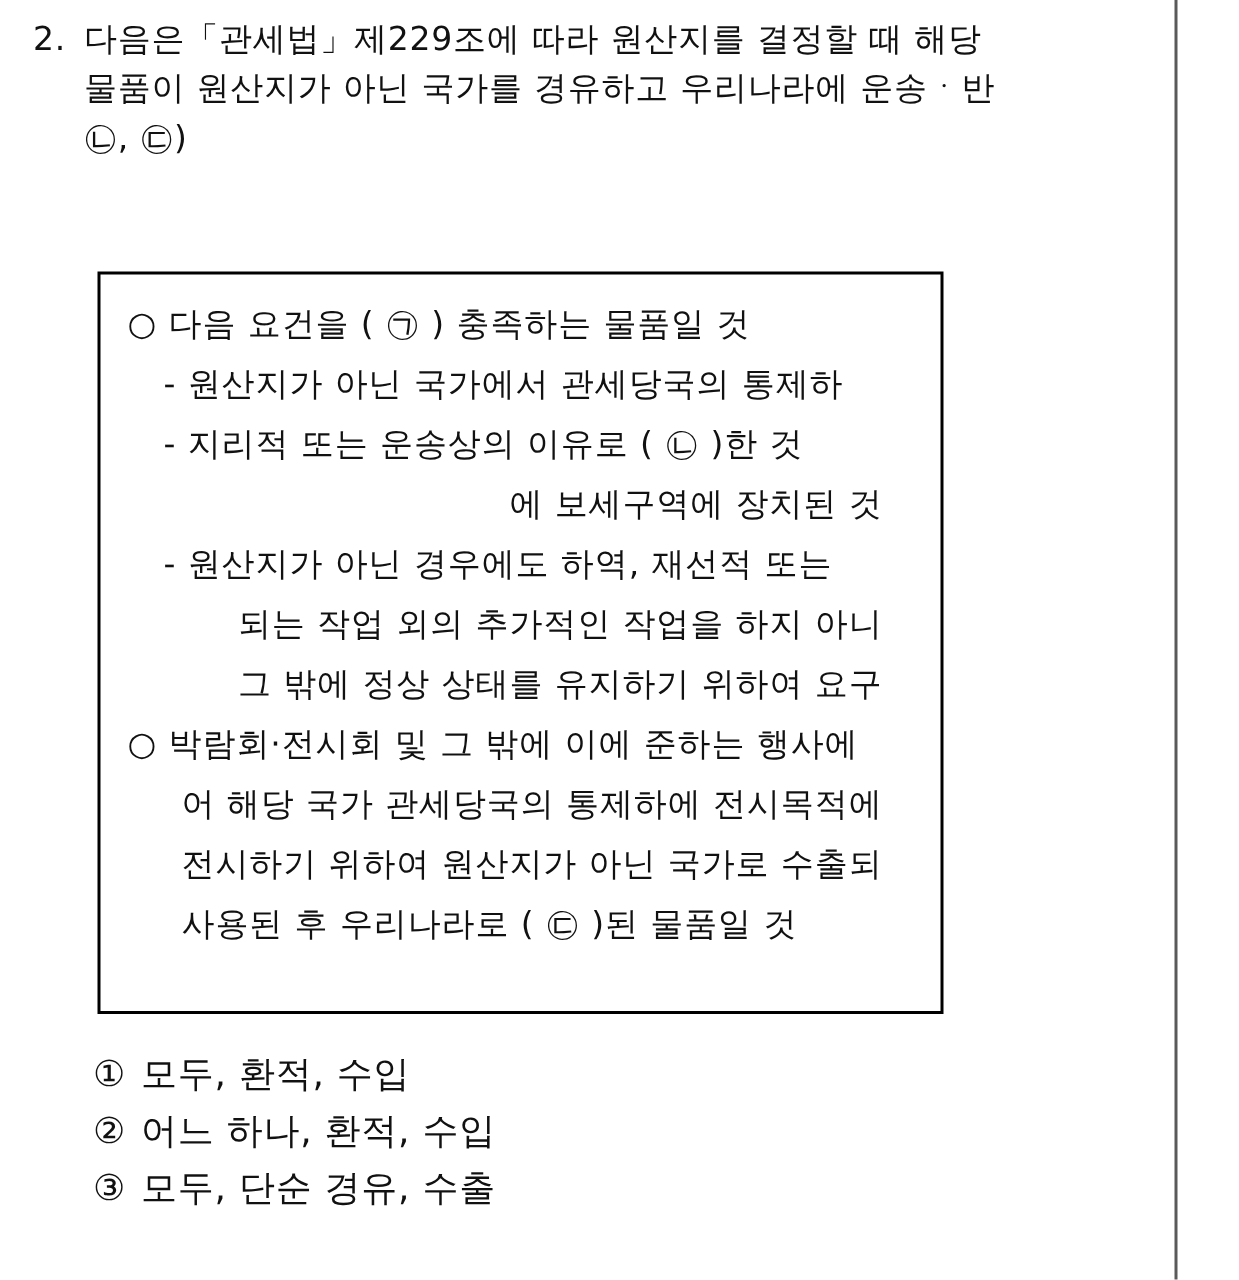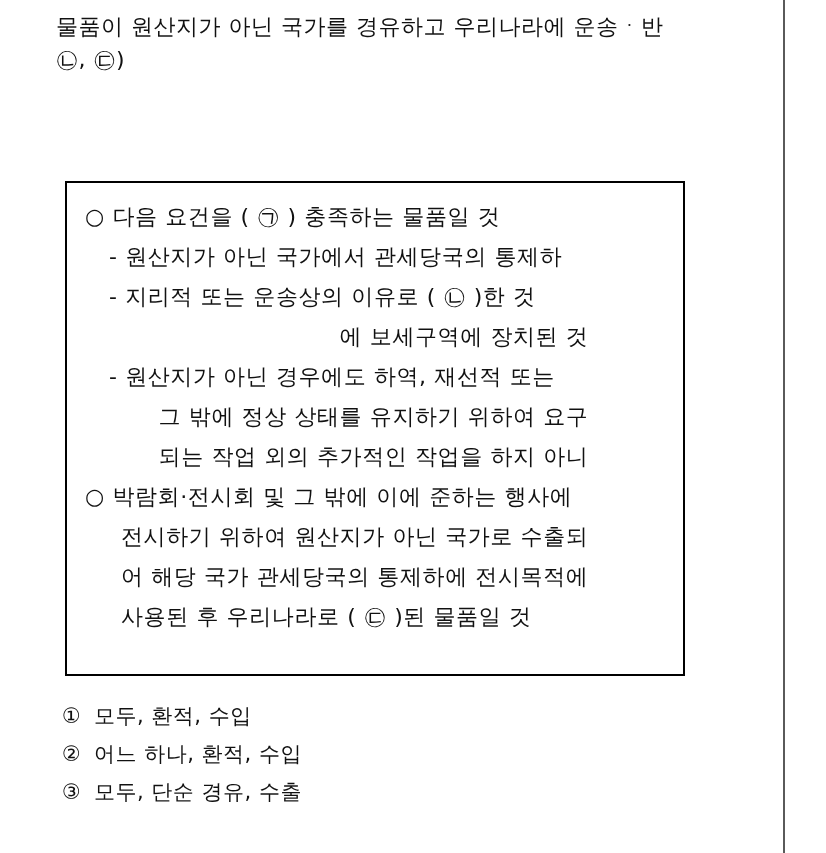--- a/index.html
+++ b/index.html
@@ -3,54 +3,55 @@
 <meta charset="utf-8">
 <style>
   html, body { margin:0; padding:0; background:#ffffff; }
   body { width:826px; height:853px; position:relative; overflow:hidden;
          font-family:"DejaVu Sans", "Liberation Sans", sans-serif; color:#111; }
   .page-rule { position:absolute; left:783px; top:0; width:2px; height:853px; background:#5a5a5a; }
   .question { position:absolute; left:22px; top:10px; width:740px; font-size:22px; line-height:33px; letter-spacing:0.5px; }
   .q-line { white-space:nowrap; height:33px; }
   .q-num { display:inline-block; width:34px; }
   .indent { padding-left:34px; }
-  .box { position:absolute; left:65px; top:181px; width:620px; height:495px;
+  .box { position:absolute; left:65px; top:181px; width:564px; height:495px;
          border:2.5px solid #000; box-sizing:border-box; }
   .box-inner { position:absolute; left:18px; top:14px; font-size:22px; line-height:40px; letter-spacing:0.6px; }
   .b-line { white-space:nowrap; height:40px; }
   .b-bullet { padding-left:0; }
   .b-dash { padding-left:24px; }
   .b-cont { padding-left:56px;text-align:right; }
   .b-cont2 { padding-left:36px; }
-  .options { position:absolute; left:62px; top:697px; font-size:21px; line-height:38px; }
+  .options { position:absolute; left:62px; top:697px; font-size:24px; line-height:38px; }
   .opt { white-space:nowrap; height:38px; letter-spacing:0.5px; }
   .opt-num { display:inline-block; width:32px; }
 </style>
 </head>
 <body>
 
 <div class="page-rule"></div>
 
 <div class="question">
+  <div class="q-line"><span class="q-num">2.</span><span>다음은「관세법」제229조에 따라 원산지를 결정할 때 해당</span></div>
   <div class="q-line indent">물품이 원산지가 아닌 국가를 경유하고 우리나라에 운송ㆍ반</div>
   <div class="q-line indent">㉡, ㉢)</div>
 </div>
 
 <div class="box">
   <div class="box-inner">
     <div class="b-line b-bullet">○ 다음 요건을 ( ㉠ ) 충족하는 물품일 것</div>
     <div class="b-line b-dash">- 원산지가 아닌 국가에서 관세당국의 통제하</div>
     <div class="b-line b-dash">- 지리적 또는 운송상의 이유로 ( ㉡ )한 것</div>
     <div class="b-line b-cont">에 보세구역에 장치된 것</div>
     <div class="b-line b-dash">- 원산지가 아닌 경우에도 하역, 재선적 또는</div>
+    <div class="b-line b-cont">되는 작업 외의 추가적인 작업을 하지 아니</div>
     <div class="b-line b-cont">그 밖에 정상 상태를 유지하기 위하여 요구</div>
-    <div class="b-line b-cont">되는 작업 외의 추가적인 작업을 하지 아니</div>
     <div class="b-line b-bullet">○ 박람회·전시회 및 그 밖에 이에 준하는 행사에</div>
+    <div class="b-line b-cont2">어 해당 국가 관세당국의 통제하에 전시목적에</div>
     <div class="b-line b-cont2">전시하기 위하여 원산지가 아닌 국가로 수출되</div>
-    <div class="b-line b-cont2">어 해당 국가 관세당국의 통제하에 전시목적에</div>
     <div class="b-line b-cont2">사용된 후 우리나라로 ( ㉢ )된 물품일 것</div>
   </div>
 </div>
 
 <div class="options">
   <div class="opt"><span class="opt-num">①</span><span>모두, 환적, 수입</span></div>
   <div class="opt"><span class="opt-num">②</span><span>어느 하나, 환적, 수입</span></div>
   <div class="opt"><span class="opt-num">③</span><span>모두, 단순 경유, 수출</span></div>
 </div>
 

